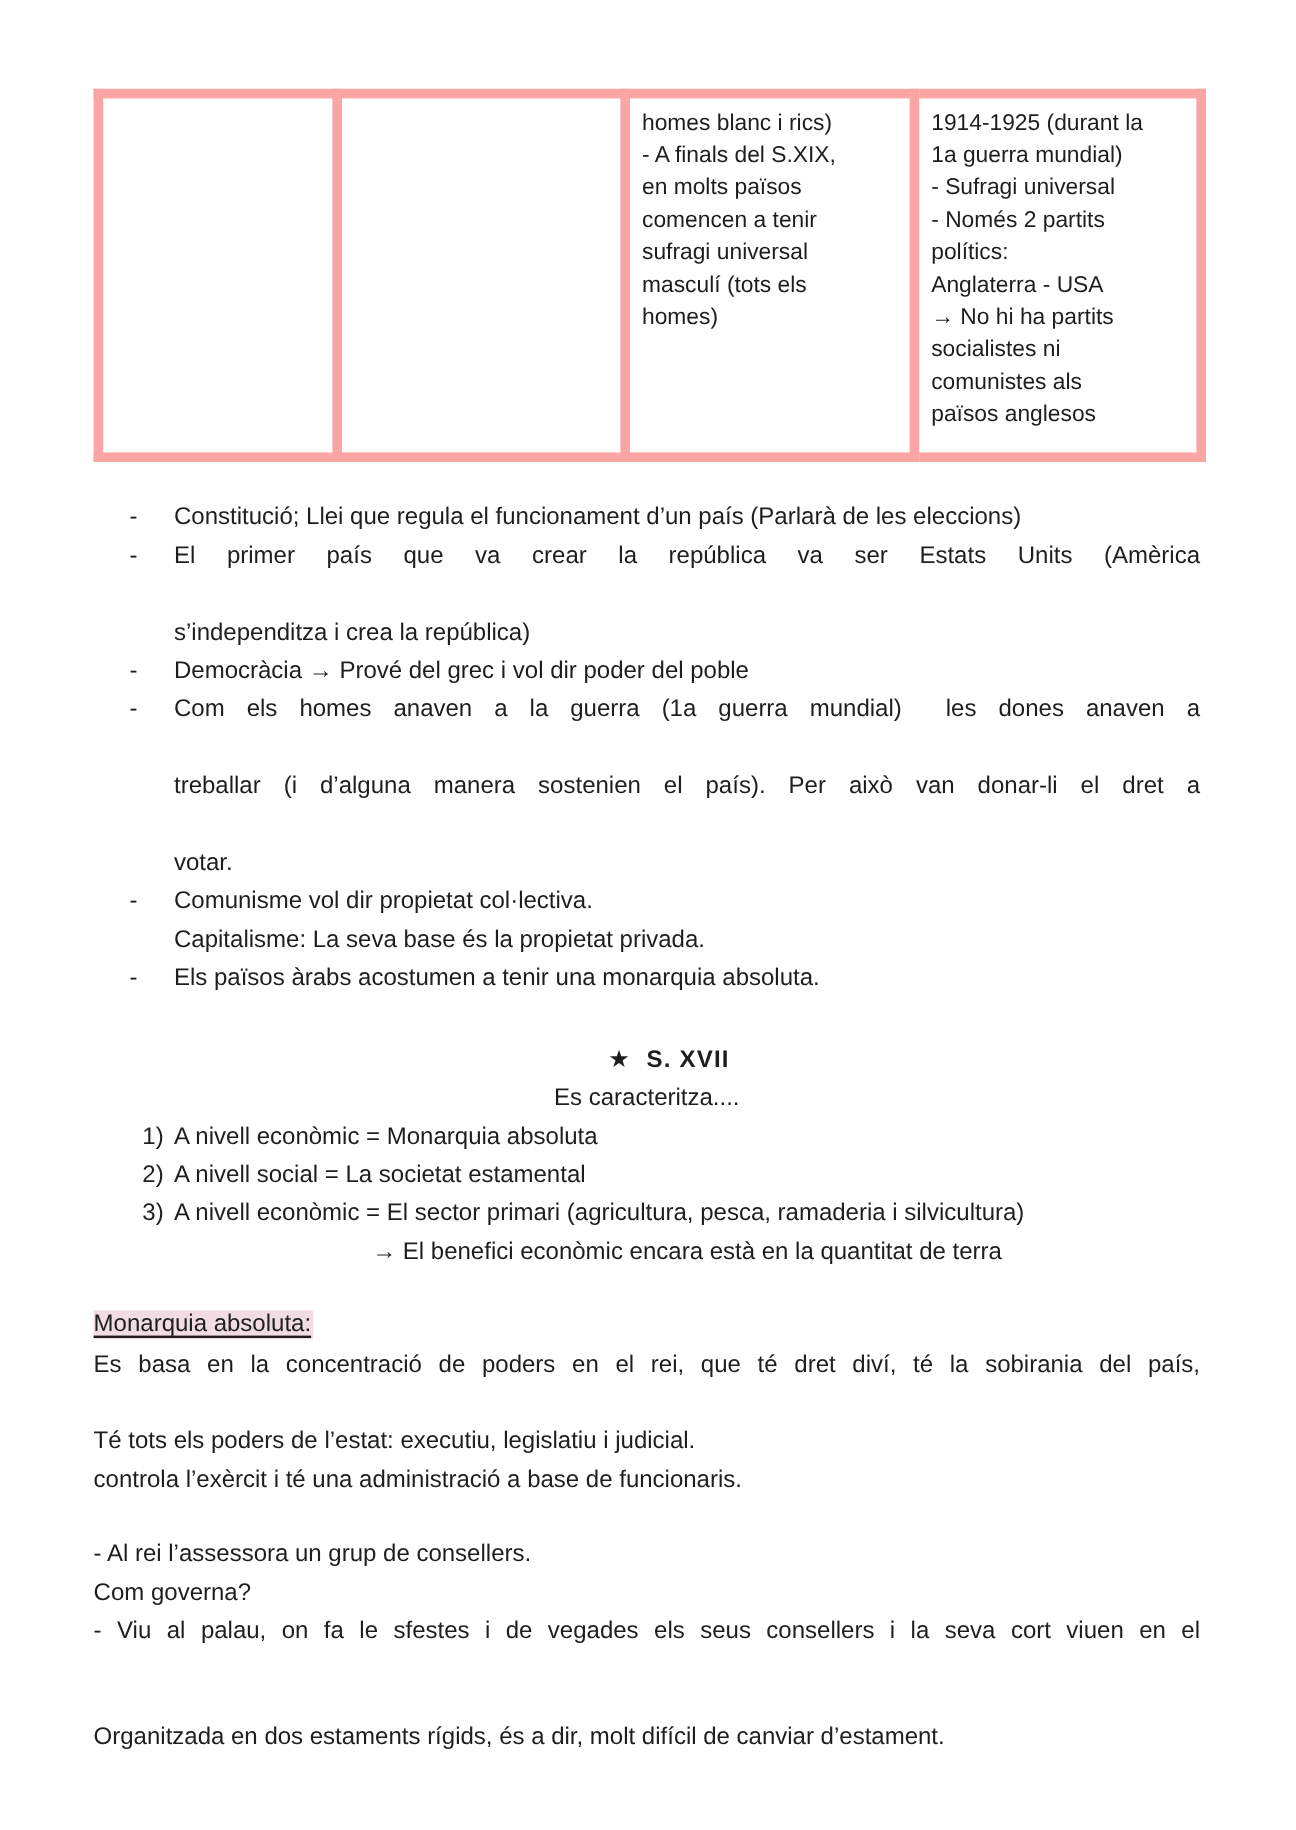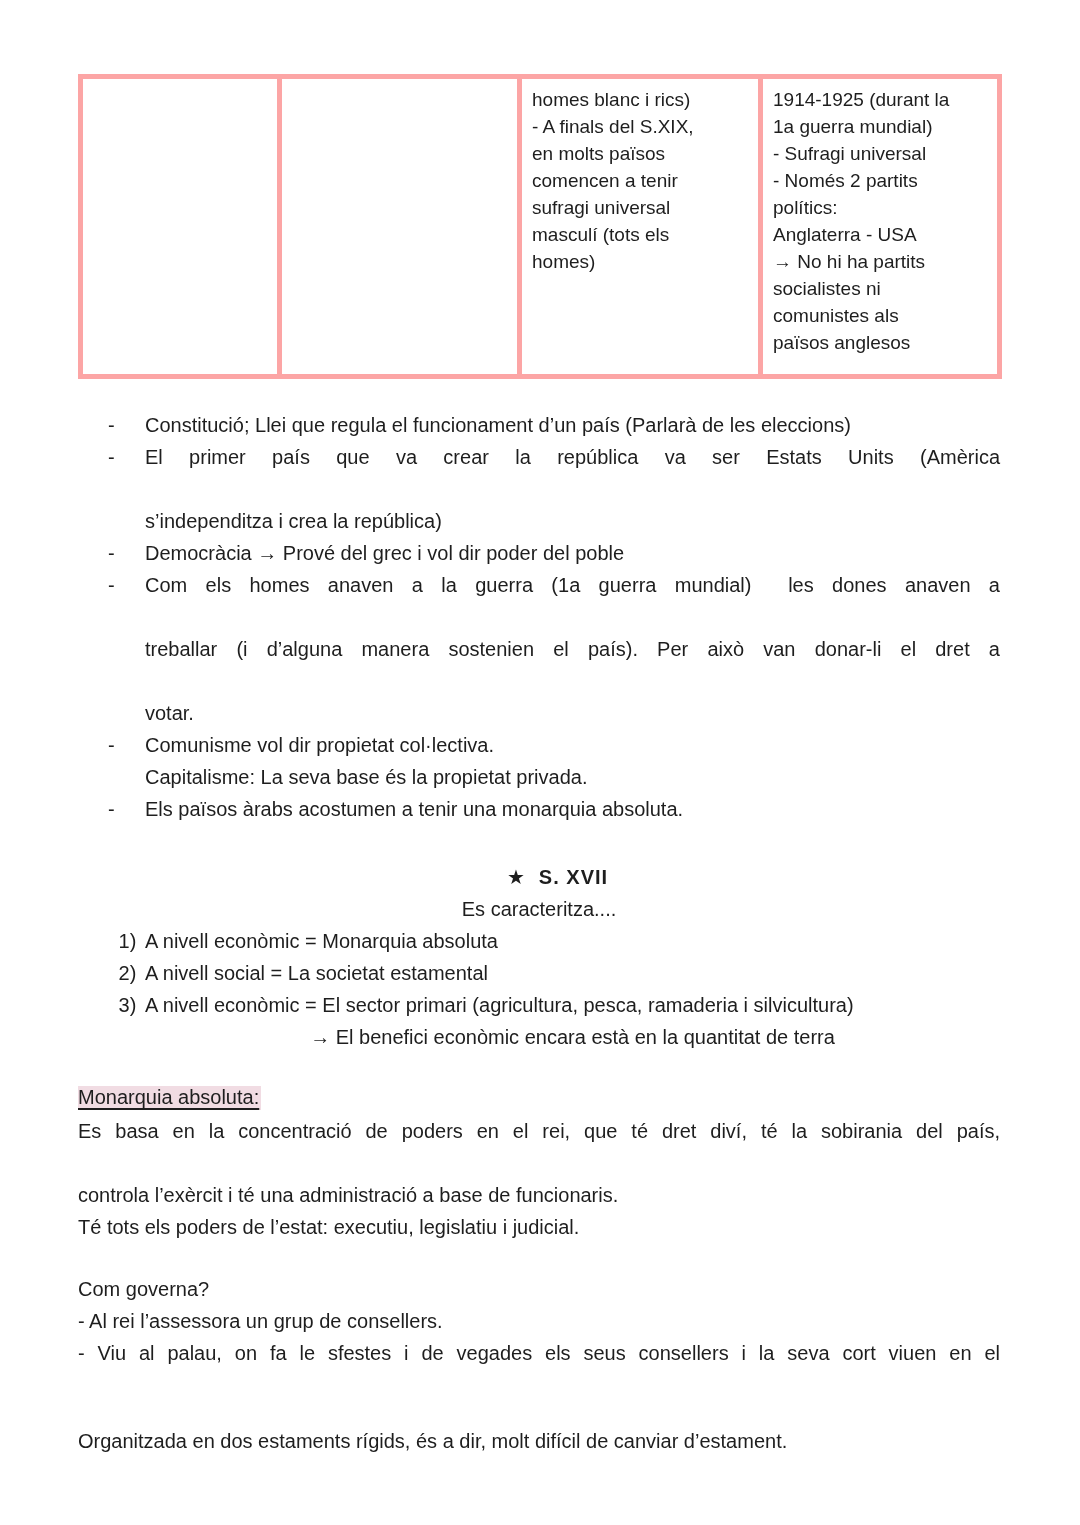--- a/index.html
+++ b/index.html
@@ -21,21 +21,21 @@
     margin: 0 80px 0 78px;
   }
   
   table.doc-table {
     border-collapse: collapse;
     table-layout: fixed;
     width: 919px;
     margin: 74px 0 0 78px;
   }
   table.doc-table td {
-    border: 5px solid #fca5a5;
+    border: 8px solid #fca5a5;
     vertical-align: top;
     padding: 7px 10px 10px 10px;
     font-size: 19px;
     line-height: 27px;
     white-space: pre-line;
     height: 278px;
   }
   
   .bullets { margin-top: 30px; }
   .bullet { display: flex; }
@@ -181,27 +181,27 @@
         <span class="num">3)</span>
         <div class="line">A nivell econòmic = El sector primari (agricultura, pesca, ramaderia i silvicultura)</div>
       </div>
       <div class="sub">→ El benefici econòmic encara està en la quantitat de terra</div>
     </div>
   </div>
 
   <div class="mono-sec">
     <div class="hl-row"><span class="hl">Monarquia absoluta:</span></div>
     <div class="line fj">Es basa en la concentració de poders en el rei, que té dret diví, té la sobirania del país,</div>
+    <div class="line">Té tots els poders de l’estat: executiu, legislatiu i judicial.</div>
     <div class="line">controla l’exèrcit i té una administració a base de funcionaris.</div>
-    <div class="line">Té tots els poders de l’estat: executiu, legislatiu i judicial.</div>
   </div>
 
   <div class="gov-sec">
+    <div class="line">- Al rei l’assessora un grup de consellers.</div>
     <div class="line">Com governa?</div>
-    <div class="line">- Al rei l’assessora un grup de consellers.</div>
     <div class="line fj">- Viu al palau, on fa le sfestes i de vegades els seus consellers i la seva cort viuen en el</div>
   </div>
 
   <div class="soc-sec">
     <div class="line">Organitzada en dos estaments rígids, és a dir, molt difícil de canviar d’estament.</div>
   </div>
 
 </div>
 
 </body></html>

